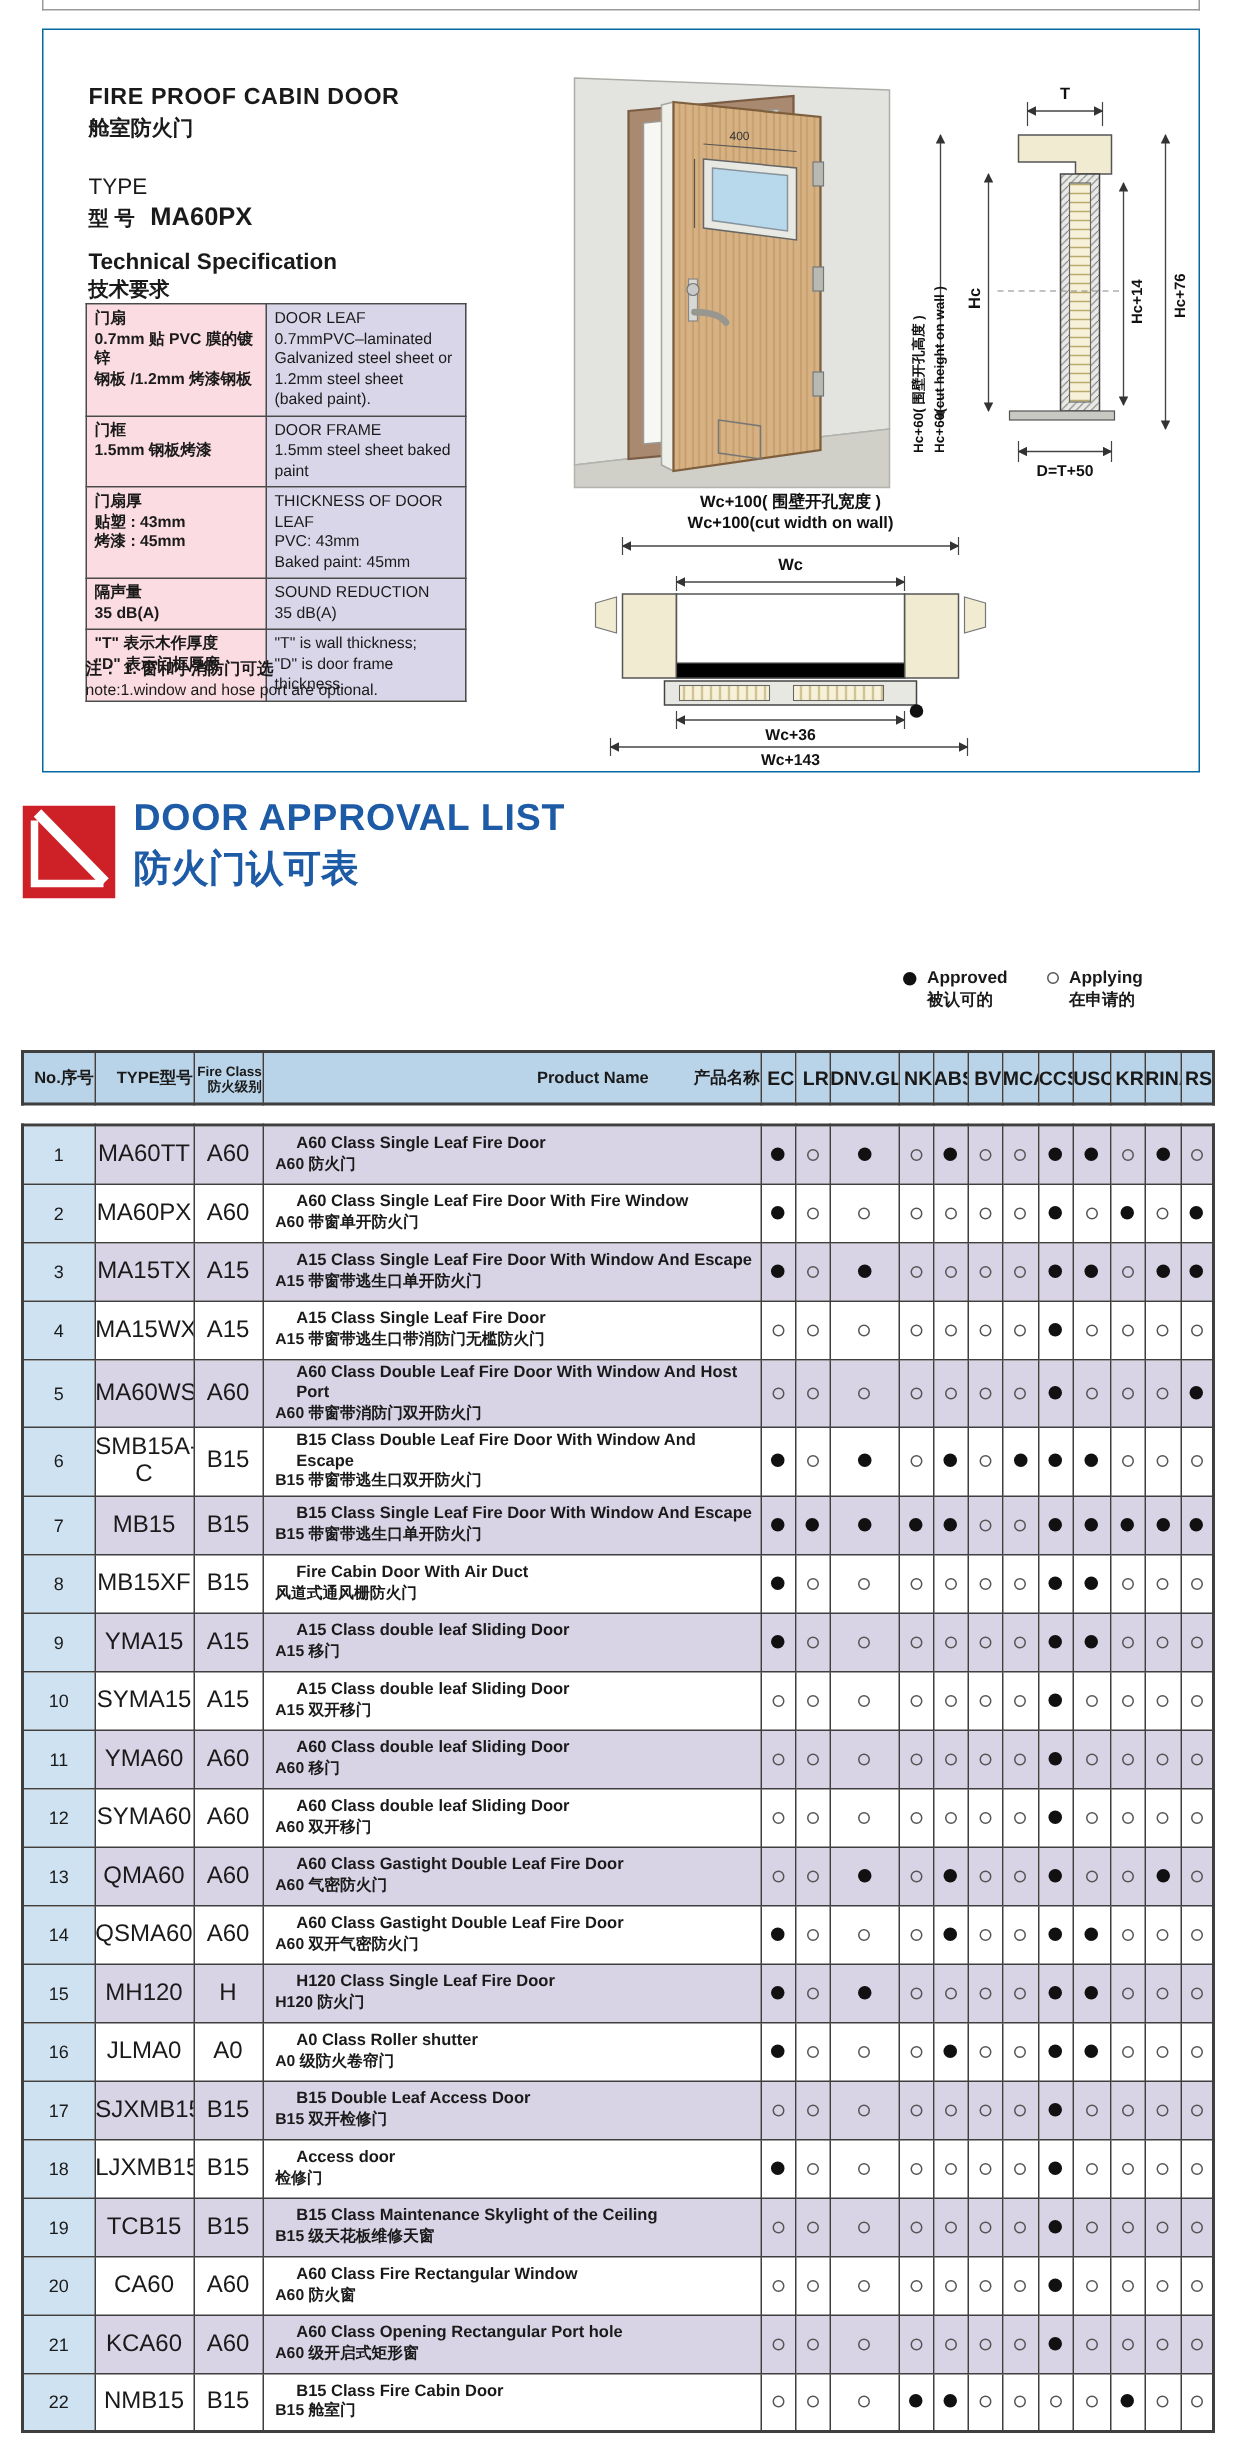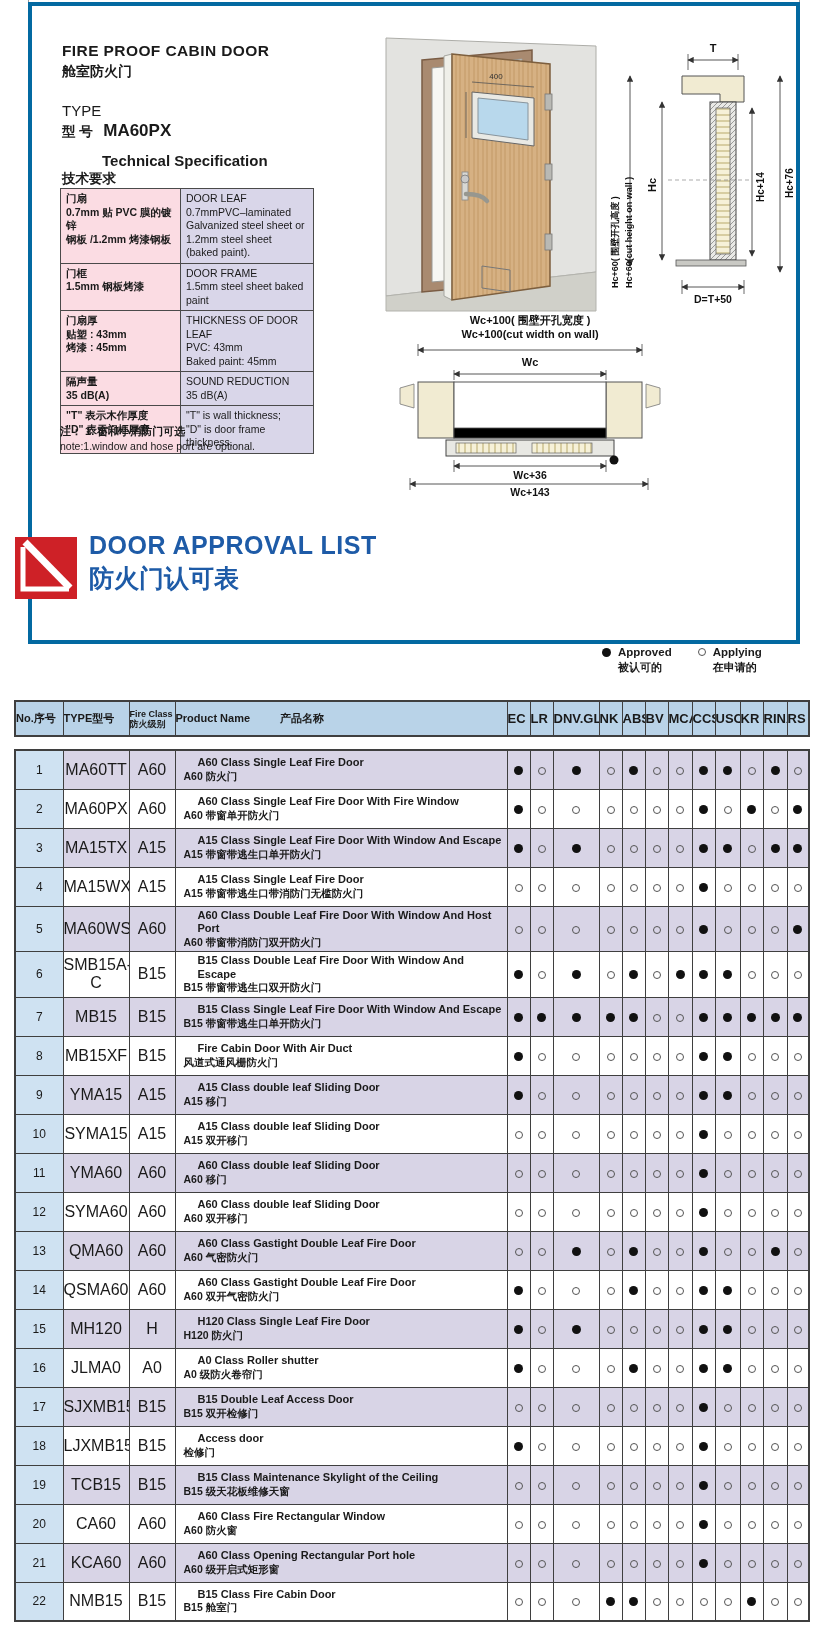--- a/index.html
+++ b/index.html
@@ -9,31 +9,31 @@
   }
   *{box-sizing:border-box;margin:0;padding:0;}
   body{background:#fff;font-family:"Liberation Sans","DejaVu Sans",sans-serif;color:#1a1a1a;}
   .page{position:relative;width:830px;height:1634px;background:#fff;overflow:hidden;}
 
   
   .top-remnant{position:absolute;left:28px;top:0;width:772px;height:7px;
     border-left:1px solid #9a9a9a;border-right:1px solid #9a9a9a;border-bottom:1px solid #9a9a9a;}
 
   
-  .top-box{position:absolute;left:28px;top:2px;width:772px;height:642px;border:4px solid #0369a1;background:#fff;}
+  .top-box{position:absolute;left:28px;top:19px;width:772px;height:496px;border:1px solid #0369a1;background:#fff;}
   .titles{position:absolute;left:30px;top:36px;}
   .title-en{font-size:15.5px;font-weight:bold;letter-spacing:.4px;}
   .title-zh{font-size:14px;font-weight:bold;margin-top:3px;}
   .type-block{position:absolute;left:30px;top:96px;}
   .type-en{font-size:15px;font-weight:normal;}
   .type-line{margin-top:2px;}
   .type-zh{font-size:13.5px;font-weight:bold;}
   .type-value{font-size:17px;font-weight:bold;margin-left:6px;}
   .spec-heading{position:absolute;left:30px;top:146px;}
-  .spec-h-en{font-size:15px;font-weight:bold;margin-left:40px;}
+  .spec-h-en{font-size:15px;font-weight:bold;}
   .spec-h-zh{font-size:13.5px;font-weight:bold;margin-top:1px;}
   table.spec{position:absolute;left:28px;top:182px;width:254px;border-collapse:collapse;}
   table.spec td{border:1px solid #4a4a4a;vertical-align:top;padding:3px 5px;font-size:10.5px;line-height:13.5px;}
   td.spec-zh{background:var(--spec-pink);width:120px;font-weight:bold;}
   td.spec-en{background:var(--spec-lavender);}
   .note{position:absolute;left:28px;top:418px;}
   .note-zh{font-size:11px;font-weight:bold;}
   .note-en{font-size:10.5px;margin-top:1px;}
   .door-illu{position:absolute;left:350px;top:28px;}
   .diag-right{position:absolute;left:578px;top:34px;}
@@ -56,21 +56,21 @@
   .dot.f{width:9px;height:9px;background:#111;}
   .dot.o{width:8px;height:8px;border:1.5px solid #555;background:transparent;}
   .legend-item .dot{margin-top:3px;}
 
   
   .tbl{position:absolute;left:14px;border-collapse:collapse;table-layout:fixed;width:794px;background:#fff;}
   .tbl-head{top:700px;}
   .tbl-body{top:749px;}
   .tbl th,.tbl td{border:1px solid var(--border-dark);overflow:hidden;}
   .tbl{border:2px solid var(--border-dark);}
-  .tbl th{background:var(--header-blue);font-size:11px;font-weight:bold;text-align:left;padding:2px 0;height:35px;}
+  .tbl th{background:var(--header-blue);font-size:11px;font-weight:bold;text-align:right;padding:2px 0;height:35px;}
   th .sub{display:block;font-size:9px;font-weight:bold;line-height:10px;}
   th.soc{font-size:13px;padding:0;}
   th.prod .gap{display:inline-block;width:30px;}
   .tbl-body td{height:39px;}
   td.no{background:var(--no-col-blue);text-align:center;font-size:12px;}
   td.type,td.fc{text-align:center;font-size:16px;font-weight:normal;}
   td.name{text-align:left;padding:2px 4px 2px 8px;}
   td.name .en{font-size:11px;font-weight:bold;line-height:13.5px;margin-left:14px;}
   td.name .zh{font-size:10.5px;font-weight:bold;line-height:13.5px;}
   td.socc{text-align:center;}

